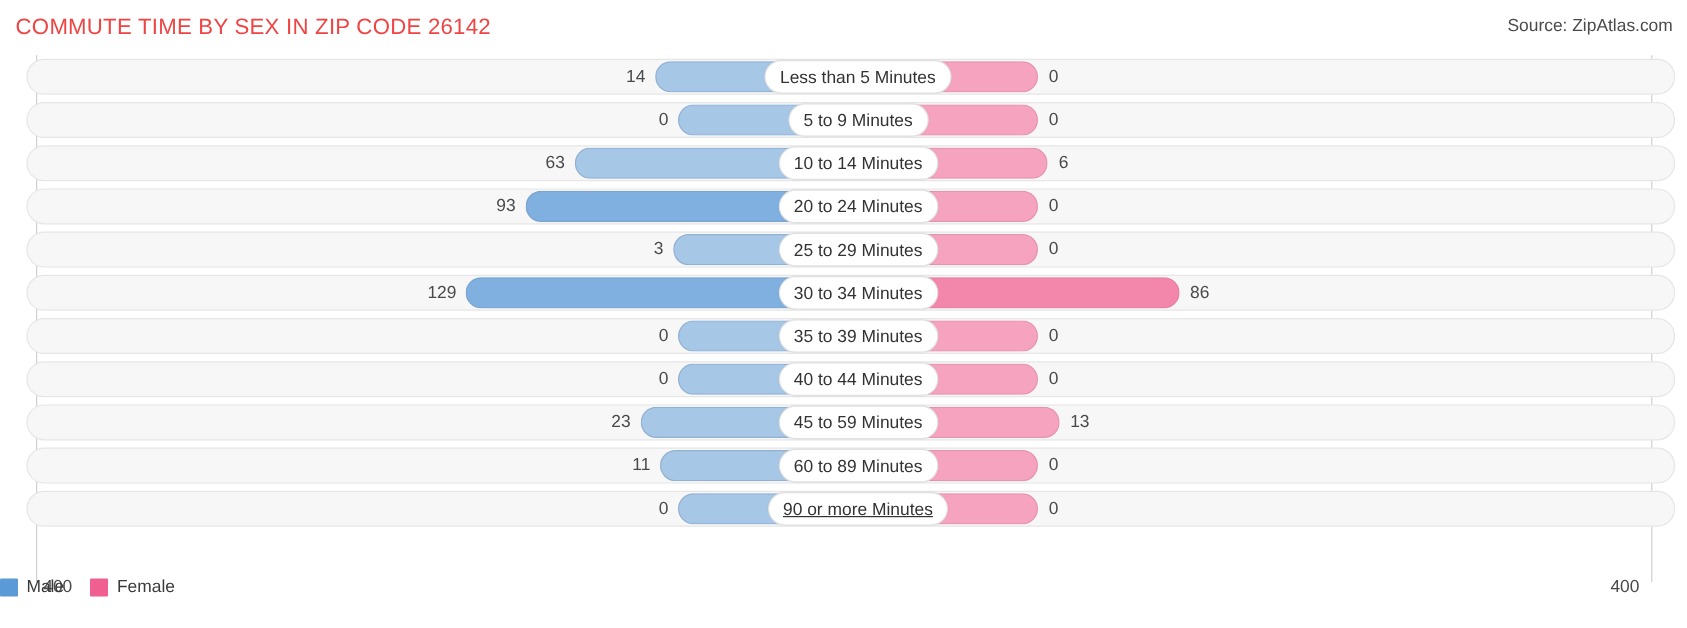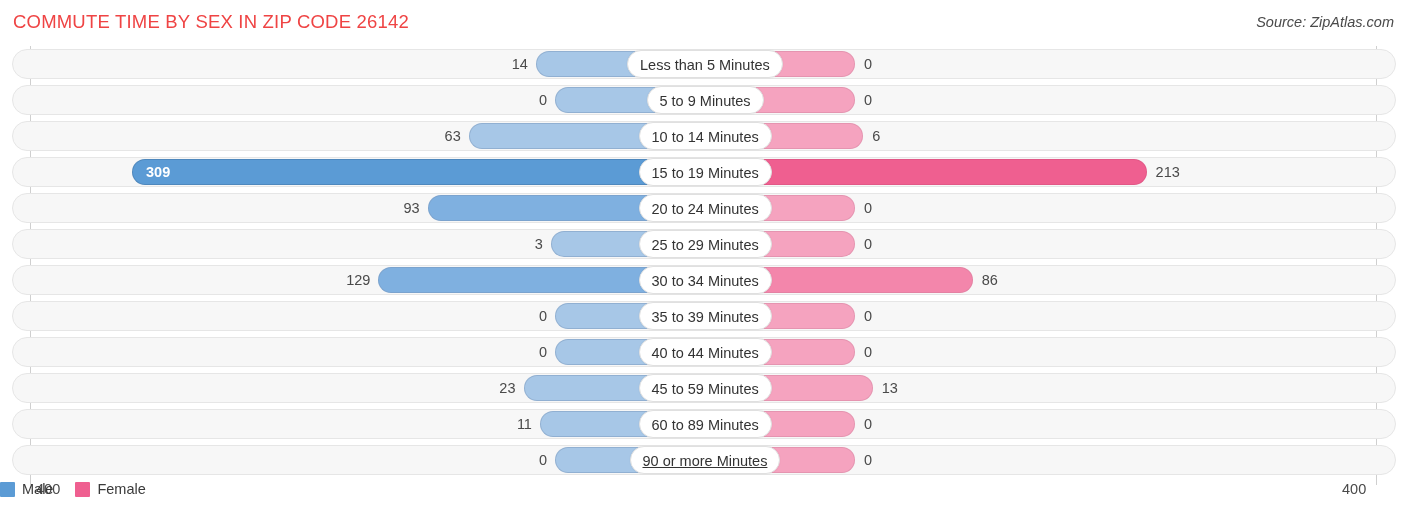--- a/index.html
+++ b/index.html
@@ -28,21 +28,20 @@
     font-size: 18.5px;
     letter-spacing: .2px;
     color: #ef4444;
     white-space: nowrap;
   }
   .source {
     position: absolute;
     right: 12px;
     top: 14px;
     font-size: 14.5px;
-    font-style: italic;
     color: #4a4a4a;
     white-space: nowrap;
   }
 
   
   .plot {
     position: relative;
     height: 431px;
   }
   .axis-line {
@@ -50,21 +49,21 @@
     top: 0;
     bottom: -8px;
     width: 1px;
     background: #cfcfcf;
   }
   .axis-left  { left: 30px; }
   .axis-right { left: 1376px; }
 
   .rows {
     position: absolute;
-    left: 2px;
+    left: 12px;
     top: 3px;
     right: 0;
   }
 
   .row {
     position: relative;
     height: 30px;
     margin-bottom: 6px;
   }
   .track {
@@ -214,30 +213,20 @@
         </div>
       </div>
       <div class="row">
         <div class="track"></div>
         <div class="bars">
           <div class="bar bar-male" style="left: 466.757px; width: 236.243px;"></div>
           <div class="bar bar-female" style="left: 703px; width: 158.214px;"></div>
           <div class="val val-male" style="left: 374.757px; width: 84px;">63</div>
           <div class="val val-female" style="left: 870.214px; width: 84px;">6</div>
           <div class="center-pill" style="left: 636.5px;">10 to 14 Minutes</div>
-        </div>
-      </div>
-      <div class="row">
-        <div class="track"></div>
-        <div class="bars">
-          <div class="bar bar-male hot" style="left: 130px; width: 573px;"></div>
-          <div class="bar bar-female hot" style="left: 703px; width: 441.583px;"></div>
-          <div class="val val-male inside-male" style="left: 144px; text-align: left; width: 80px;">309</div>
-          <div class="val val-female" style="left: 1153.58px; width: 84px;">213</div>
-          <div class="center-pill" style="left: 636.5px;">15 to 19 Minutes</div>
         </div>
       </div>
       <div class="row">
         <div class="track"></div>
         <div class="bars">
           <div class="bar bar-male warm" style="left: 425.689px; width: 277.311px;"></div>
           <div class="bar bar-female" style="left: 703px; width: 150px;"></div>
           <div class="val val-male" style="left: 333.689px; width: 84px;">93</div>
           <div class="val val-female" style="left: 862px; width: 84px;">0</div>
           <div class="center-pill" style="left: 636.5px;">20 to 24 Minutes</div>

